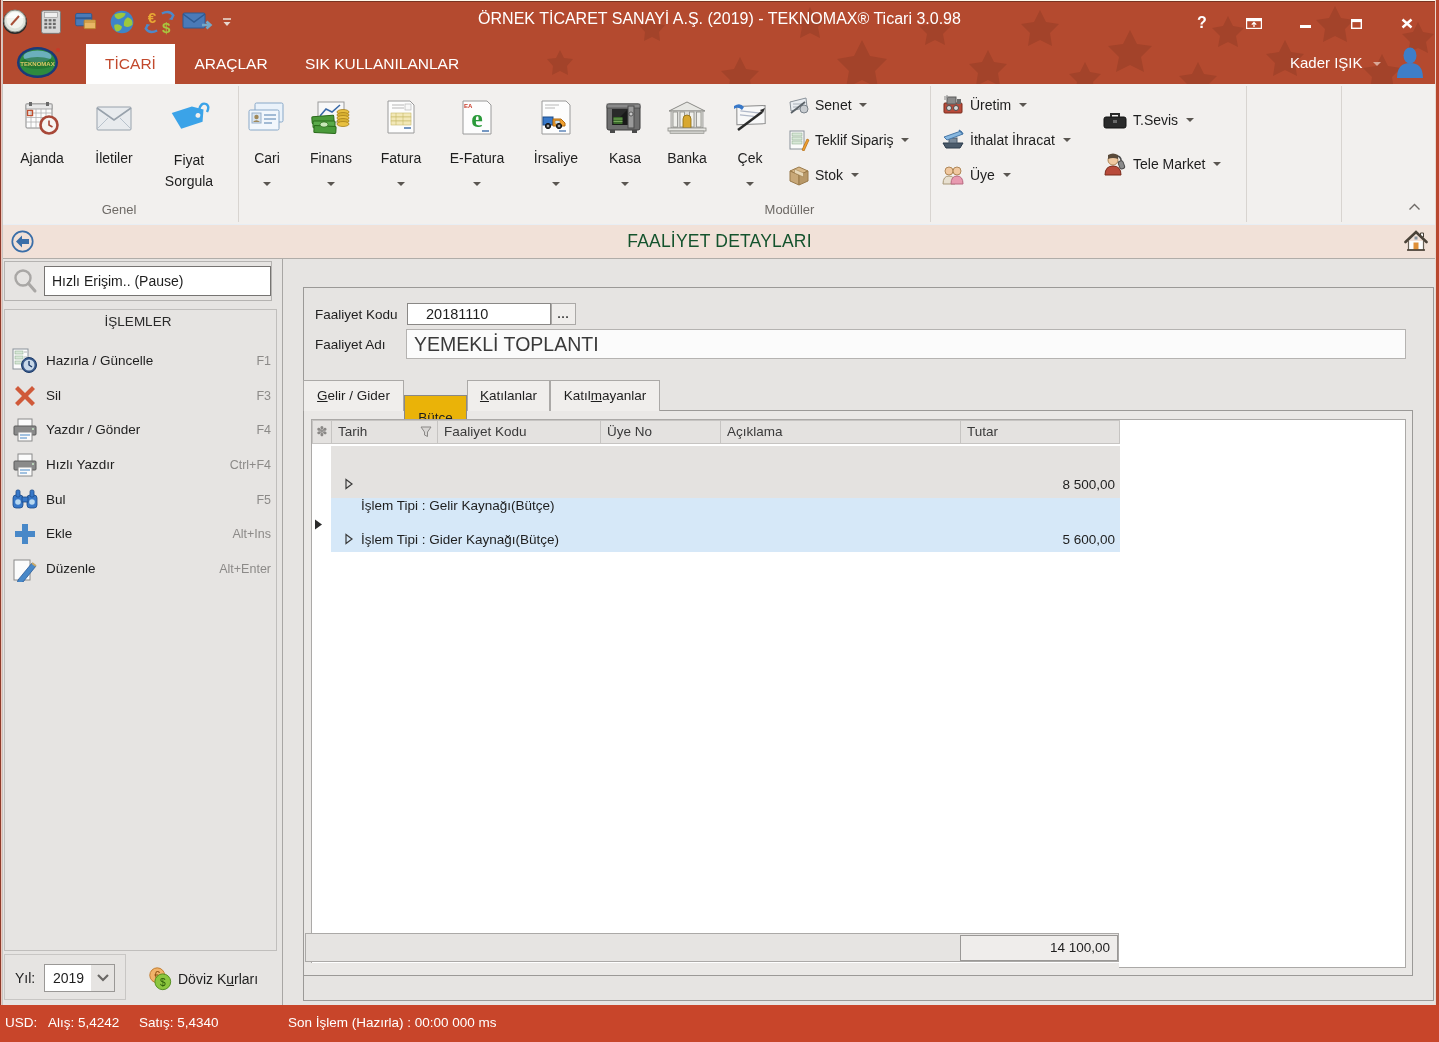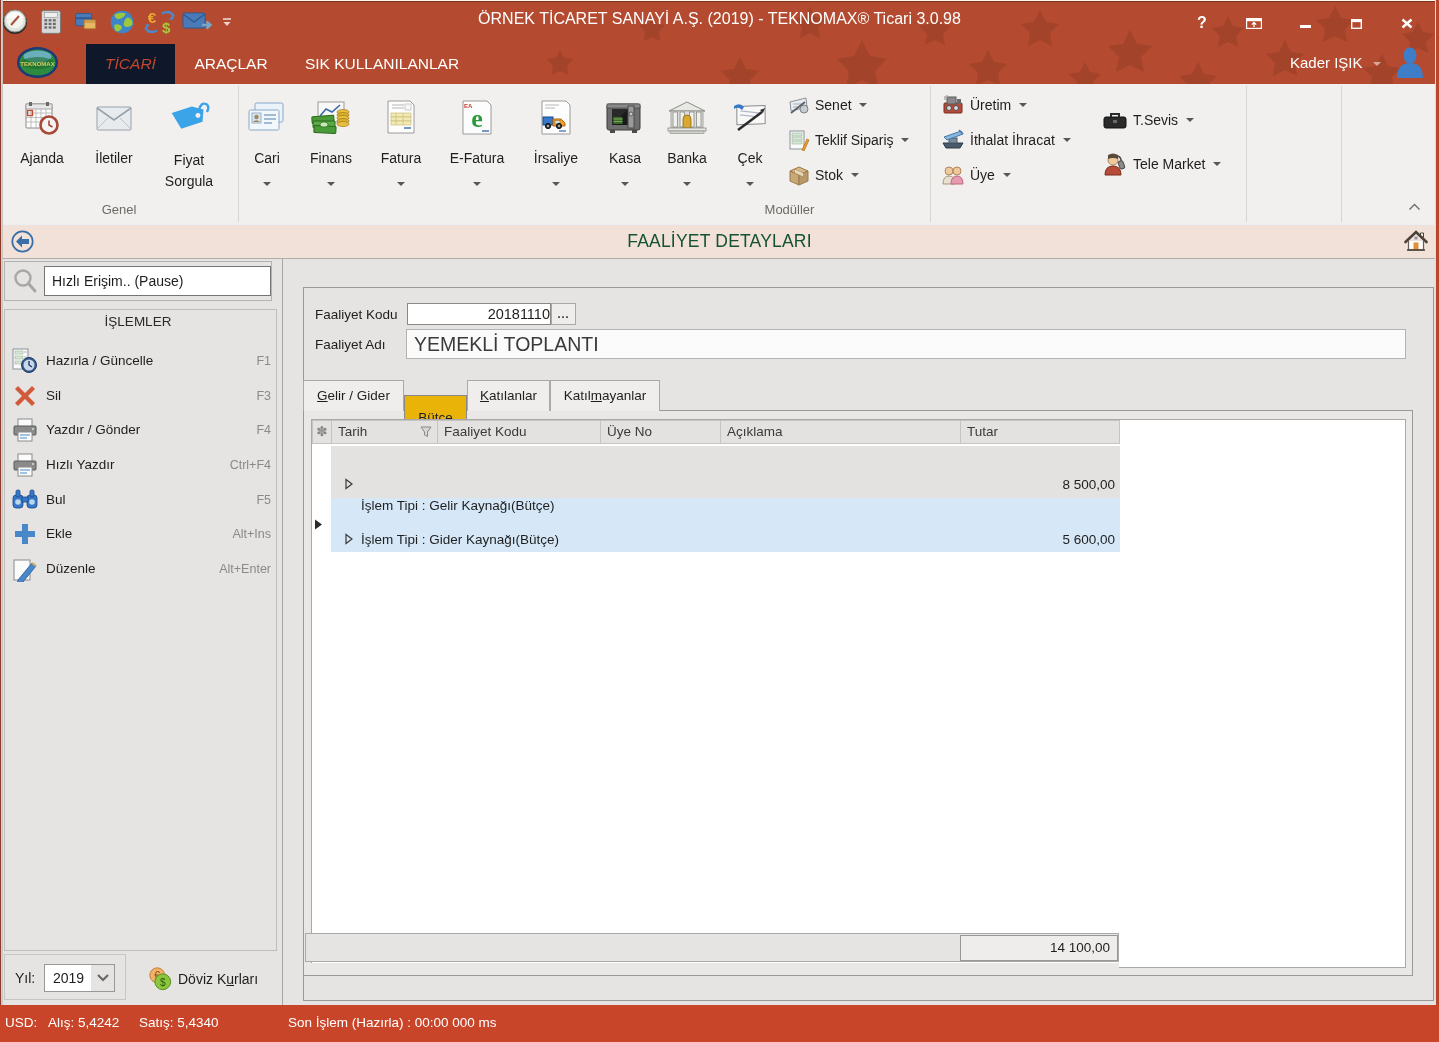--- a/index.html
+++ b/index.html
@@ -7,21 +7,21 @@
 .abs{position:absolute;}
 
 #topred{left:0;top:0;width:1439px;height:84px;background:#B44A2F;}
 #topred .cream{left:0;top:0;width:1439px;height:1px;background:#FFF9EA;}
 #topred .darkline{left:0;top:1px;width:1439px;height:1px;background:#7A3321;}
 #title{left:0;top:10px;width:1439px;text-align:center;color:#fff;font-size:16px;}
 .qat{top:8px;height:28px;display:flex;align-items:center;}
 #user{color:#fff;font-size:15px;top:54px;}
 
 .rtab{top:44px;height:40px;line-height:40px;color:#fff;font-size:15.5px;text-align:center;}
-#tabactive{background:#0f172a;color:#C2492D;font-style:italic;}
+#tabactive{background:#ffffff;color:#C2492D;}
 
 #ribbon{left:0;top:84px;width:1439px;height:141px;background:#F2F0EE;border-bottom:1px solid #D9D2CC;}
 .rsep{top:2px;height:136px;width:1px;background:#D8D4D0;position:absolute;}
 .rglabel{top:118px;height:20px;position:absolute;text-align:center;color:#6E6A66;font-size:13px;}
 .bigbtn{position:absolute;top:16px;text-align:center;color:#1E1E1E;font-size:14px;line-height:21px;}
 .bigbtn svg{display:block;margin:0 auto 12px;}
 .smallbtn{position:absolute;height:24px;display:flex;align-items:center;color:#1E1E1E;font-size:14px;white-space:nowrap;}
 .smallbtn svg{margin-right:5px;}
 .darr{display:inline-block;width:0;height:0;border-left:4px solid transparent;border-right:4px solid transparent;border-top:4px solid #5A5651;vertical-align:middle;}
 .bigbtn .darr{margin-top:7px;}
@@ -480,21 +480,21 @@
 <svg class="abs" style="left:147px;top:966px" width="26" height="26" viewBox="0 0 28 28">
  <circle cx="11" cy="10" r="8" fill="#F0B269" stroke="#C07828"></circle>
     <text x="11" y="14" font-size="11" text-anchor="middle" fill="#8A4E10" font-family="Liberation Sans">€</text>
  <circle cx="17" cy="17" r="8.5" fill="#8CC63F" stroke="#4E8A1A"></circle>
     <text x="17" y="21" font-size="11" text-anchor="middle" fill="#2A5A08" font-family="Liberation Sans">$</text>
 </svg>
 <div class="abs flabel" style="left:178px;top:971px;font-size:14px;">Döviz K<u class="ac">u</u>rları</div>
 
 <div id="mainpanel"></div>
 <div class="abs flabel" style="left:315px;top:307px;">Faaliyet Kodu</div>
-<div class="abs inp" style="left:407px;top:303px;width:144px;height:22px;line-height:20px;padding-left:11px;font-size:14.5px;border-color:#8A8886;text-align:right;">20181110</div>
+<div class="abs inp" style="left:407px;top:303px;width:144px;height:22px;line-height:20px;padding-left:18px;font-size:14.5px;border-color:#8A8886;">20181110</div>
 <div class="abs" style="left:551px;top:303px;width:25px;height:22px;border:1px solid #ABA9A7;background:#EFEDEB;text-align:center;line-height:20px;color:#2A2A2A;font-weight:bold;letter-spacing:1px;font-size:11px;position:absolute;">...</div>
 <div class="abs flabel" style="left:315px;top:337px;">Faaliyet Adı</div>
 <div class="abs inp" style="left:406px;top:329px;width:1000px;height:30px;line-height:28px;padding-left:7px;font-size:19.5px;background:#FBFBFB;border-color:#B5B3B1;color:#3A3A3A;">YEMEKLİ TOPLANTI</div>
 
 <div class="abs" style="left:303px;top:410px;width:1110px;height:566px;border:1px solid #9B9997;background:#EAE8E6;"></div>
 <div class="tab2" style="left:303px;width:101px;"><u class="ac">G</u>elir / Gider</div>
 <div class="tab2" style="left:404px;width:63px;top:395px;height:37px;line-height:43px;background:#eab308;border-color:#8A8886;"><u class="ac">B</u>ütçe</div>
 <div class="tab2" style="left:467px;width:83px;"><u class="ac">K</u>atılanlar</div>
 <div class="tab2" style="left:550px;width:110px;">Katıl<u class="ac">m</u>ayanlar</div>
 

